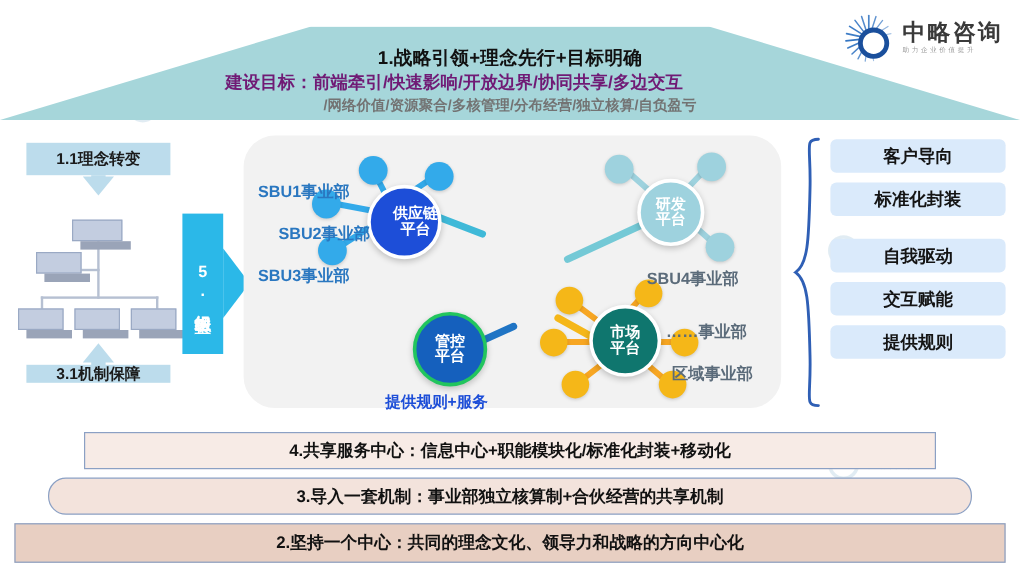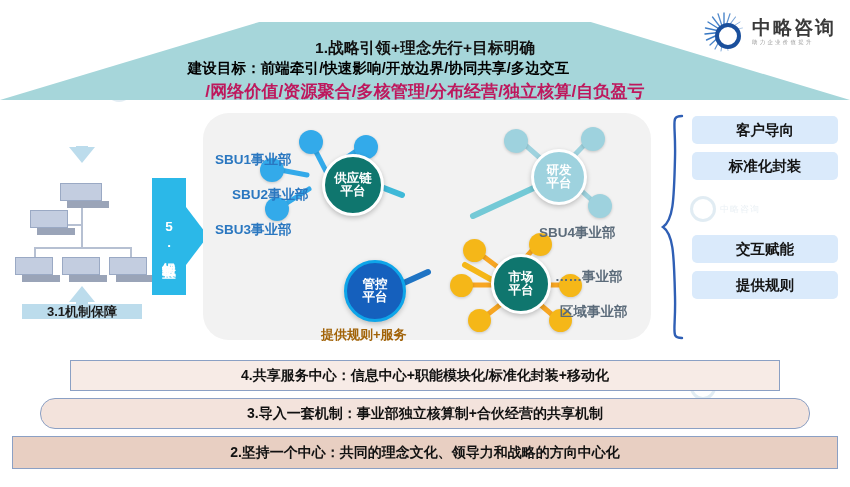--- a/index.html
+++ b/index.html
@@ -20,25 +20,25 @@
     background:#a6d6da;
     clip-path:polygon(0% 100%, 30.5% 0%, 69.5% 0%, 100% 100%);
   }
   .roof-inner{position:absolute;left:0;top:22px;width:850px;height:78px;}
   .roof-l1{
     position:absolute;left:0;top:16px;width:850px;text-align:center;
     font-size:15.5px;font-weight:bold;color:#111;letter-spacing:.2px;
   }
   .roof-l2{
     position:absolute;left:0;top:37px;width:757px;text-align:center;
-    font-size:14.5px;font-weight:bold;color:#000000;letter-spacing:.1px;
+    font-size:14.5px;font-weight:bold;color:#701a75;letter-spacing:.1px;
   }
   .roof-l3{
     position:absolute;left:0;top:58px;width:850px;text-align:center;
-    font-size:17px;font-weight:bold;color:#be185d;letter-spacing:.1px;
+    font-size:12px;font-weight:bold;color:#737373;letter-spacing:.1px;
   }
 
   
   .logo{position:absolute;right:14px;top:10px;height:44px;display:flex;align-items:center;gap:7px;}
   .logo-mark{position:relative;width:42px;height:42px;}
   .logo-mark .ring{
     position:absolute;left:12px;top:12px;width:18px;height:18px;border-radius:50%;
     border:4px solid #1a4f9c;background:#fff;
   }
   .logo-text{display:flex;flex-direction:column;line-height:1;}
@@ -110,21 +110,21 @@
   }
   #node-center .ringart{
     position:absolute;left:0;top:0;width:76px;height:76px;border-radius:50%;
     background:conic-gradient(from 200deg,#1f74c4 0deg 70deg,#3fb9d8 70deg 150deg,#46c6d6 150deg 230deg,#2aa9d8 230deg 360deg);
   }
   #node-center .hole{
     position:absolute;left:7px;top:7px;width:62px;height:62px;border-radius:50%;background:#fff;
   }
   #node-center .lbl{position:relative;z-index:3;color:#111;font-weight:bold;font-size:14px;line-height:1.1;text-align:center;}
 
-  .caption{position:absolute;color:#a16207;font-weight:bold;font-size:13px;white-space:nowrap;}
+  .caption{position:absolute;color:#1d4ed8;font-weight:bold;font-size:13px;white-space:nowrap;}
 
   
   #brace{position:absolute;left:660px;top:112px;width:26px;height:230px;}
   .rbox{
     position:absolute;left:692px;width:146px;height:28px;background:#daeafb;border-radius:5px;
     display:flex;align-items:center;justify-content:center;
     font-size:14.5px;font-weight:bold;color:#141414;
   }
 
   
@@ -188,20 +188,21 @@
         </g>
       </svg>
       <span class="ring"></span>
     </div>
     <div class="logo-text">
       <span class="logo-cn">中略咨询</span>
       <span class="logo-sub">助力企业价值提升</span>
     </div>
   </div>
 
+  <div class="lbox" id="box-idea">1.1理念转变</div>
   <div class="arrow-dn-stem"></div>
   <div class="arrow-dn"></div>
 
   <div id="orgchart">
 
     <div class="oline" style="left:69px;top:18px;width:2px;height:48px;"></div>
     <div class="oline" style="left:46px;top:41px;width:25px;height:2px;"></div>
     <div class="oline" style="left:22px;top:64px;width:98px;height:2px;"></div>
     <div class="oline" style="left:22px;top:64px;width:2px;height:12px;"></div>
     <div class="oline" style="left:118px;top:64px;width:2px;height:12px;"></div>
@@ -252,21 +253,21 @@
     <svg width="448" height="227" style="position:absolute;left:0;top:0;" aria-hidden="true">
       <line x1="125" y1="62" x2="108" y2="29" stroke="#33aaea" stroke-width="5" stroke-linecap="round"></line>
       <line x1="128" y1="55" x2="159" y2="34" stroke="#33aaea" stroke-width="5" stroke-linecap="round"></line>
       <line x1="104" y1="62" x2="72" y2="56" stroke="#33aaea" stroke-width="5" stroke-linecap="round"></line>
       <line x1="106" y1="76" x2="76" y2="95" stroke="#33aaea" stroke-width="5" stroke-linecap="round"></line>
     </svg>
     <div class="dot" style="left:96px;top:17px;width:24px;height:24px;background:#33aaea;"></div>
     <div class="dot" style="left:151px;top:22px;width:24px;height:24px;background:#33aaea;"></div>
     <div class="dot" style="left:57px;top:45px;width:24px;height:24px;background:#33aaea;"></div>
     <div class="dot" style="left:62px;top:84px;width:24px;height:24px;background:#33aaea;"></div>
-    <div class="pnode" id="node-supply" style="left:119px;top:41px;width:62px;height:62px;background:#0f766e;">
+    <div class="pnode" id="node-supply" style="left:103px;top:41px;width:62px;height:62px;background:#1d4ed8;justify-content:flex-end;">
       <span>
         <span>供应链</span><br><span>平台</span>
       </span>
     </div>
 
     <svg width="448" height="227" style="position:absolute;left:0;top:0;" aria-hidden="true">
       <line x1="345" y1="52" x2="320" y2="30" stroke="#9ed2de" stroke-width="5" stroke-linecap="round"></line>
       <line x1="364" y1="50" x2="385" y2="28" stroke="#9ed2de" stroke-width="5" stroke-linecap="round"></line>
       <line x1="372" y1="72" x2="392" y2="90" stroke="#9ed2de" stroke-width="5" stroke-linecap="round"></line>
     </svg>
@@ -292,21 +293,21 @@
     <div class="dot" style="left:247px;top:161px;width:23px;height:23px;background:#f5b718;"></div>
     <div class="dot" style="left:356px;top:161px;width:23px;height:23px;background:#f5b718;"></div>
     <div class="dot" style="left:265px;top:196px;width:23px;height:23px;background:#f5b718;"></div>
     <div class="dot" style="left:346px;top:196px;width:23px;height:23px;background:#f5b718;"></div>
     <div class="pnode" id="node-market" style="left:288px;top:141px;width:60px;height:60px;background:#0f766e;">
       <span>
         <span>市场</span><br><span>平台</span>
       </span>
     </div>
 
-    <div class="pnode" id="node-control" style="left:141px;top:147px;width:62px;height:62px;background:#1560bd;border:3px solid #0ea5e9;">
+    <div class="pnode" id="node-control" style="left:141px;top:147px;width:62px;height:62px;background:#1560bd;border:3px solid #22c55e;">
       <span>
         <span>管控</span><br><span>平台</span>
       </span>
     </div>
 
     <div class="sbu" style="left:12px;top:38px;">SBU1事业部</div>
     <div class="sbu" style="left:29px;top:73px;">SBU2事业部</div>
     <div class="sbu" style="left:12px;top:108px;">SBU3事业部</div>
 
     <div class="sburight" style="left:336px;top:111px;">SBU4事业部</div>
@@ -318,20 +319,21 @@
 
 
   <div id="brace">
     <svg width="26" height="230" viewBox="0 0 26 230" aria-hidden="true">
       <path d="M22 4 C10 4 16 10 15 46 C14 90 13 108 3 115 C13 122 14 140 15 184 C16 220 10 226 22 226" fill="none" stroke="#2f5fb5" stroke-width="2.4" stroke-linecap="round"></path>
     </svg>
   </div>
 
   <div class="rbox" style="top:116px;">客户导向</div>
   <div class="rbox" style="top:152px;">标准化封装</div>
+  <div class="rbox" style="top:199px;">自我驱动</div>
   <div class="rbox" style="top:235px;">交互赋能</div>
   <div class="rbox" style="top:271px;">提供规则</div>
 
   <div class="bbar" id="bbar-4">4.共享服务中心：信息中心+职能模块化/标准化封装+移动化</div>
   <div class="bbar" id="bbar-3">3.导入一套机制：事业部独立核算制+合伙经营的共享机制</div>
   <div class="bbar" id="bbar-2">2.坚持一个中心：共同的理念文化、领导力和战略的方向中心化</div>
 
 </div>
 
 </body></html>

